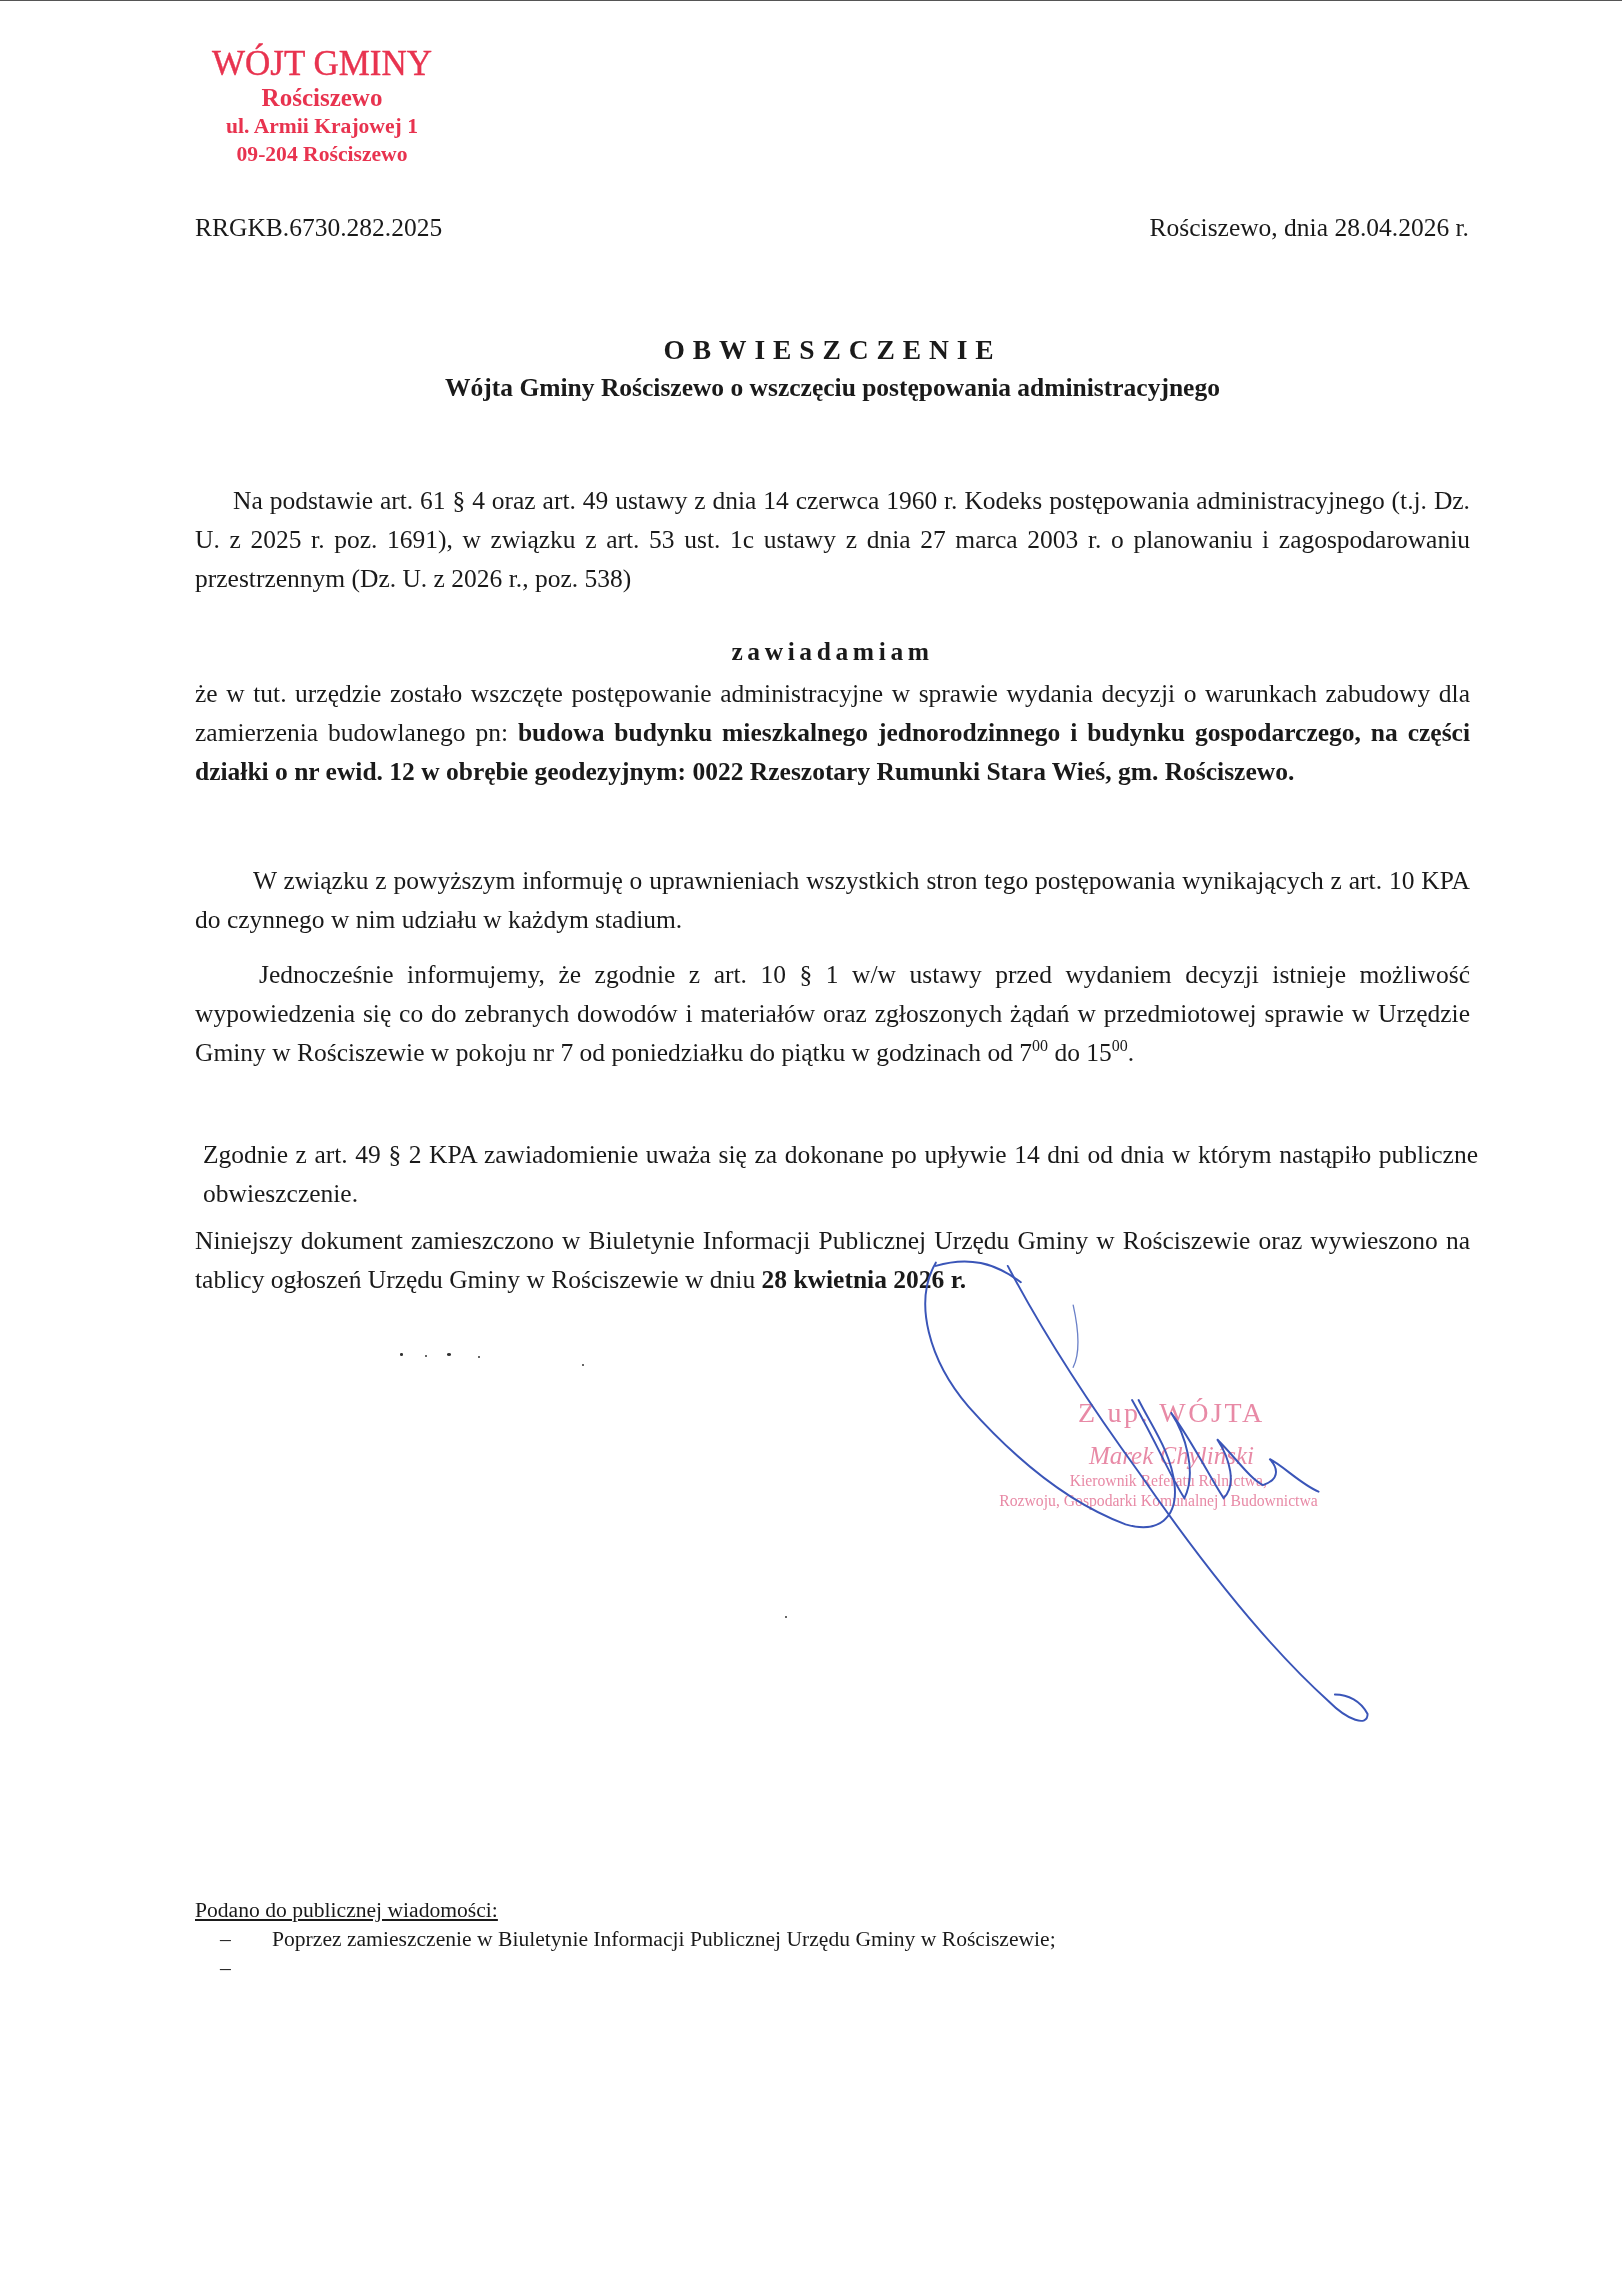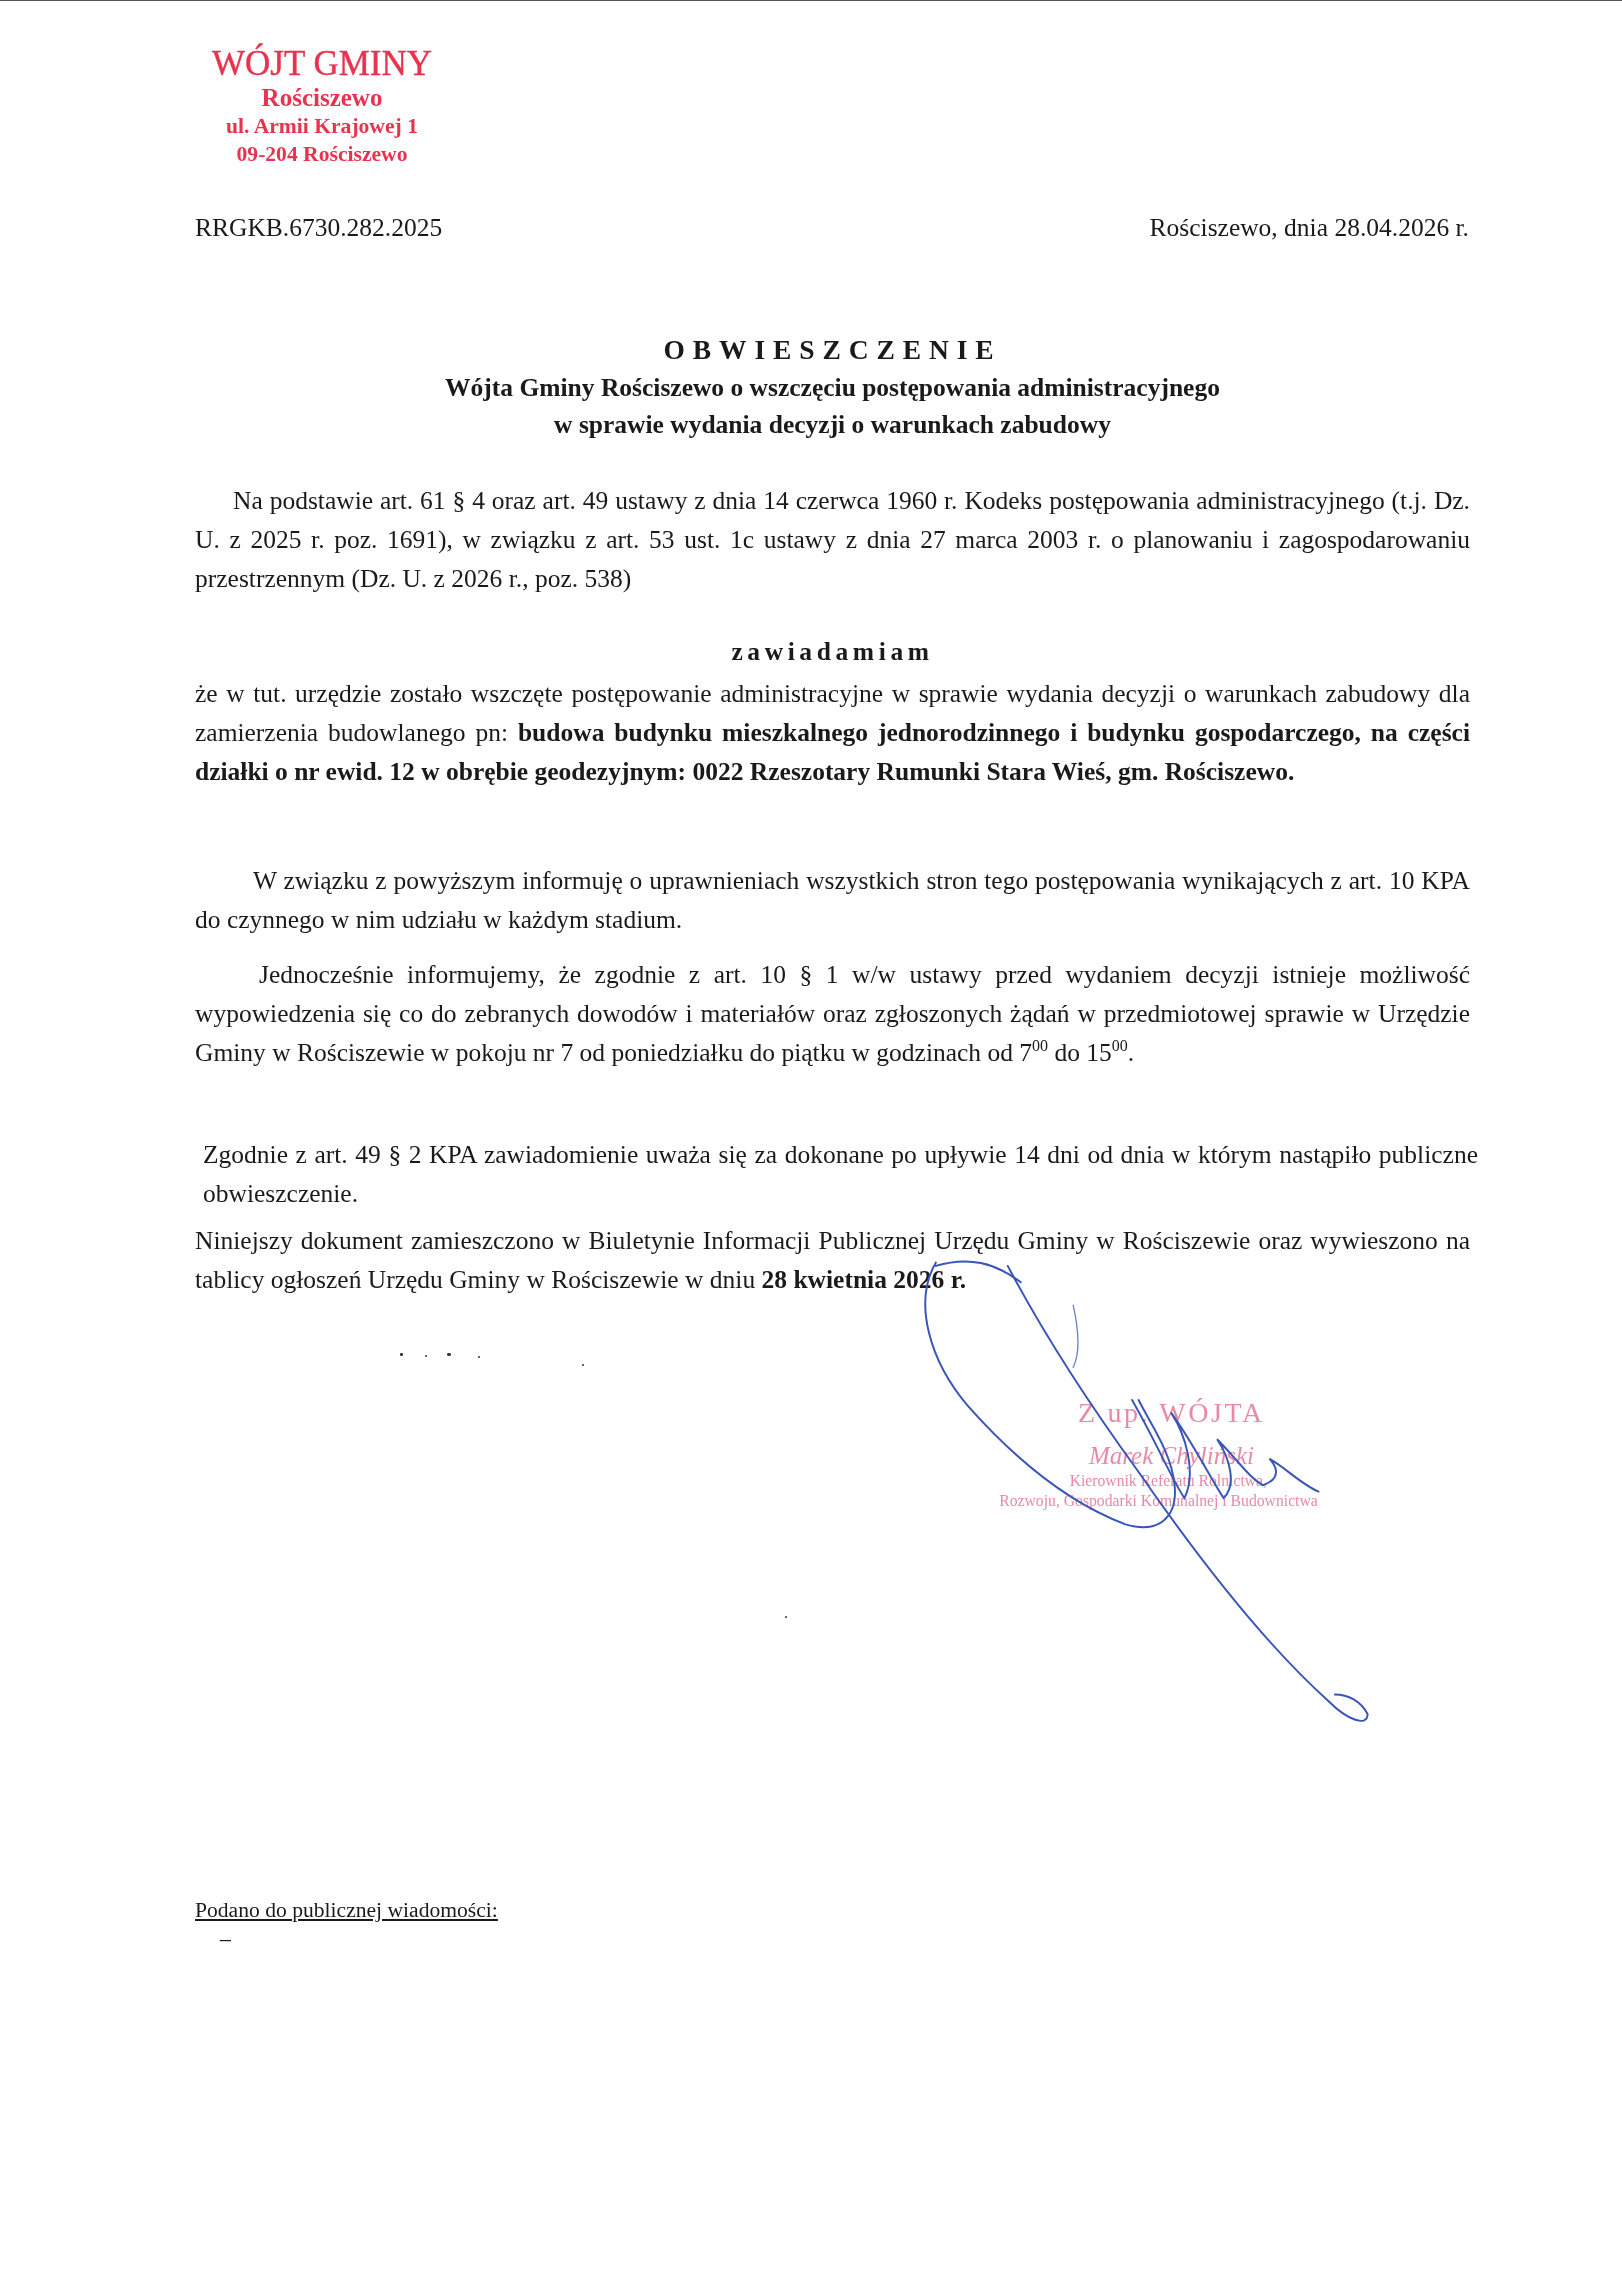--- a/index.html
+++ b/index.html
@@ -80,21 +80,20 @@
   <div class="s3">ul. Armii Krajowej 1</div>
   <div class="s4">09-204 Rościszewo</div>
 </div>
 
 <div class="ref-line ref-left">RRGKB.6730.282.2025</div>
 <div class="ref-line ref-right">Rościszewo, dnia 28.04.2026 r.</div>
 
 <div class="title-block">
   <div class="title-main">OBWIESZCZENIE</div>
   <div class="title-sub">Wójta Gminy Rościszewo o wszczęciu postępowania administracyjnego</div>
-  <div class="title-sub">w sprawie wydania decyzji o warunkach zabudowy</div>
 </div>
 
 <p class="body-block p-legal indent1" style="margin:0">Na podstawie art. 61 § 4 oraz art. 49 ustawy z dnia 14 czerwca 1960 r. Kodeks postępowania administracyjnego (t.j. Dz. U. z 2025 r. poz. 1691), w związku z art. 53 ust. 1c ustawy z dnia 27 marca 2003 r. o planowaniu i zagospodarowaniu przestrzennym (Dz. U. z 2026 r., poz. 538)</p>
 
 <div class="heading-zaw">zawiadamiam</div>
 
 <p class="body-block p-notice" style="margin:0"><span>że w tut. urzędzie zostało wszczęte postępowanie administracyjne w sprawie wydania decyzji o warunkach zabudowy dla zamierzenia budowlanego pn: </span><b>budowa budynku mieszkalnego jednorodzinnego i budynku gospodarczego, na części działki o nr ewid. 12 w obrębie geodezyjnym: 0022 Rzeszotary Rumunki Stara Wieś, gm. Rościszewo.</b></p>
 
 <p class="body-block p-rights indent2" style="margin:0">W związku z powyższym informuję o uprawnieniach wszystkich stron tego postępowania wynikających z art. 10 KPA do czynnego w nim udziału w każdym stadium.</p>
 
@@ -124,17 +123,17 @@
     <path d="M1540 1935 C1590 2030 1660 2140 1740 2250 C1830 2380 1930 2510 2030 2600 C2060 2630 2090 2640 2090 2620 C2080 2600 2060 2590 2040 2590"></path>
     <path d="M1430 1935 C1480 1920 1520 1930 1560 1960"></path>
     <path d="M1730 2140 C1770 2210 1790 2260 1810 2290 C1830 2250 1810 2190 1790 2160 M1790 2160 C1820 2200 1850 2260 1870 2290 C1890 2270 1880 2230 1860 2200 C1890 2230 1910 2260 1930 2270 C1960 2260 1950 2240 1940 2230 C1960 2240 1990 2270 2015 2280"></path>
     <path d="M1640 1995 C1650 2040 1650 2070 1640 2090" stroke-width="2" stroke="#6a80c8"></path>
   </g>
 </svg>
 
 <div class="footer">
   <div class="footer-title">Podano do publicznej wiadomości:</div>
   <ul class="footer-list">
-    <li><span class="dash">–</span></li>
+    <li><span class="dash">–</span><span>Poprzez zamieszczenie w Biuletynie Informacji Publicznej Urzędu Gminy w Rościszewie;</span></li>
     <li><span class="dash">–</span></li>
   </ul>
 </div>
 
 
 </body></html>

